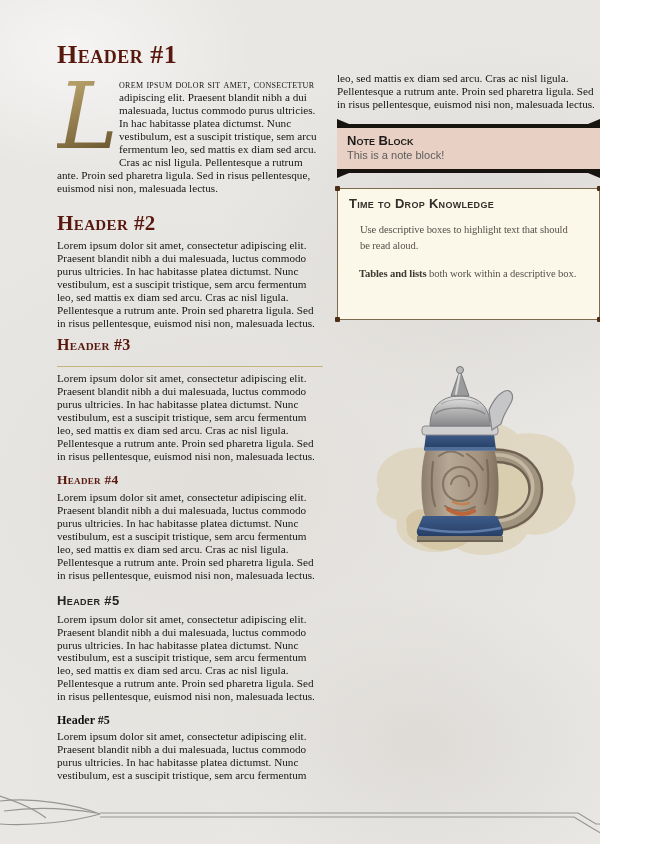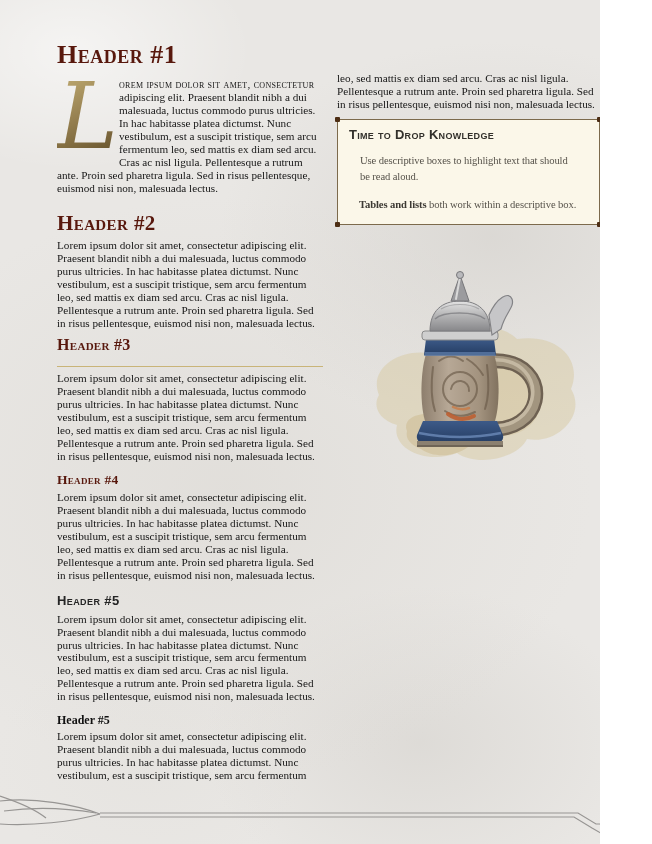--- a/index.html
+++ b/index.html
@@ -48,21 +48,21 @@
   .note-body{background:#e9d0c4;padding:5px 10px 7px 10px;}
   .note-title{font-family:"Liberation Sans",sans-serif;font-variant:small-caps;font-weight:700;
               font-size:13px;color:#1d1b19;margin:0 0 1px 0;}
   .note-text{font-family:"Liberation Sans",sans-serif;font-size:11px;color:#5c5c5c;margin:0;}
 
   
   .descbox{
     position:relative;margin:8px 0 0 0;
     background:#fbf7e9;
     border:1px solid #7c6a4c;
-    padding:7px 11px 0 11px;
+    padding:7px 11px 26px 11px;
   }
   .corner-dot{position:absolute;width:5px;height:5px;background:#4d2e14;border-radius:1px;}
   .dot-tl{top:-3px;left:-3px;} .dot-tr{top:-3px;right:-3px;}
   .dot-bl{bottom:-3px;left:-3px;} .dot-br{bottom:-3px;right:-3px;}
   .desc-title{font-family:"Liberation Sans",sans-serif;font-variant:small-caps;font-weight:700;
               font-size:13px;color:#32302b;margin:0 0 4px 0;letter-spacing:.3px;}
   .desc-text{font-family:Liberation Serif, serif;font-size:10.6px;letter-spacing:-.1px;
              color:#56524a;margin:11px;line-height:1.55;}
   .desc-text.indent{margin-left:10px;}
   .desc-text b{color:#3c3933;text-align:center;}
@@ -96,20 +96,36 @@
 
     <div class="h6b">Header #5</div>
     <p>Lorem ipsum dolor sit amet, consectetur adipiscing elit. Praesent blandit nibh a dui malesuada, luctus commodo purus ultricies. In hac habitasse platea dictumst. Nunc vestibulum, est a suscipit tristique, sem arcu fermentum</p>
 
   </div>
 
   <div class="col col-right">
 
     <p>leo, sed mattis ex diam sed arcu. Cras ac nisl ligula. Pellentesque a rutrum ante. Proin sed pharetra ligula. Sed in risus pellentesque, euismod nisi non, malesuada lectus.</p>
 
+    <div class="noteblock">
+      <svg class="note-bar" viewBox="0 0 263 9" preserveAspectRatio="none">
+        <rect x="0" y="5" width="263" height="4" fill="#17130f"></rect>
+        <polygon points="0,0 12,5 0,5" fill="#17130f"></polygon>
+        <polygon points="263,0 251,5 263,5" fill="#17130f"></polygon>
+      </svg>
+      <div class="note-body">
+        <p class="note-title">Note Block</p>
+        <p class="note-text">This is a note block!</p>
+      </div>
+      <svg class="note-bar" viewBox="0 0 263 9" preserveAspectRatio="none">
+        <rect x="0" y="0" width="263" height="4" fill="#17130f"></rect>
+        <polygon points="0,9 12,4 0,4" fill="#17130f"></polygon>
+        <polygon points="263,9 251,4 263,4" fill="#17130f"></polygon>
+      </svg>
+    </div>
 
     <div class="descbox">
       <span class="corner-dot dot-tl"></span>
       <span class="corner-dot dot-tr"></span>
       <span class="corner-dot dot-bl"></span>
       <span class="corner-dot dot-br"></span>
       <p class="desc-title">Time to Drop Knowledge</p>
       <p class="desc-text">Use descriptive boxes to highlight text that should be read aloud.</p>
       <p class="desc-text indent"><b>Tables and lists</b><span> both work within a descriptive box.</span></p>
     </div>

